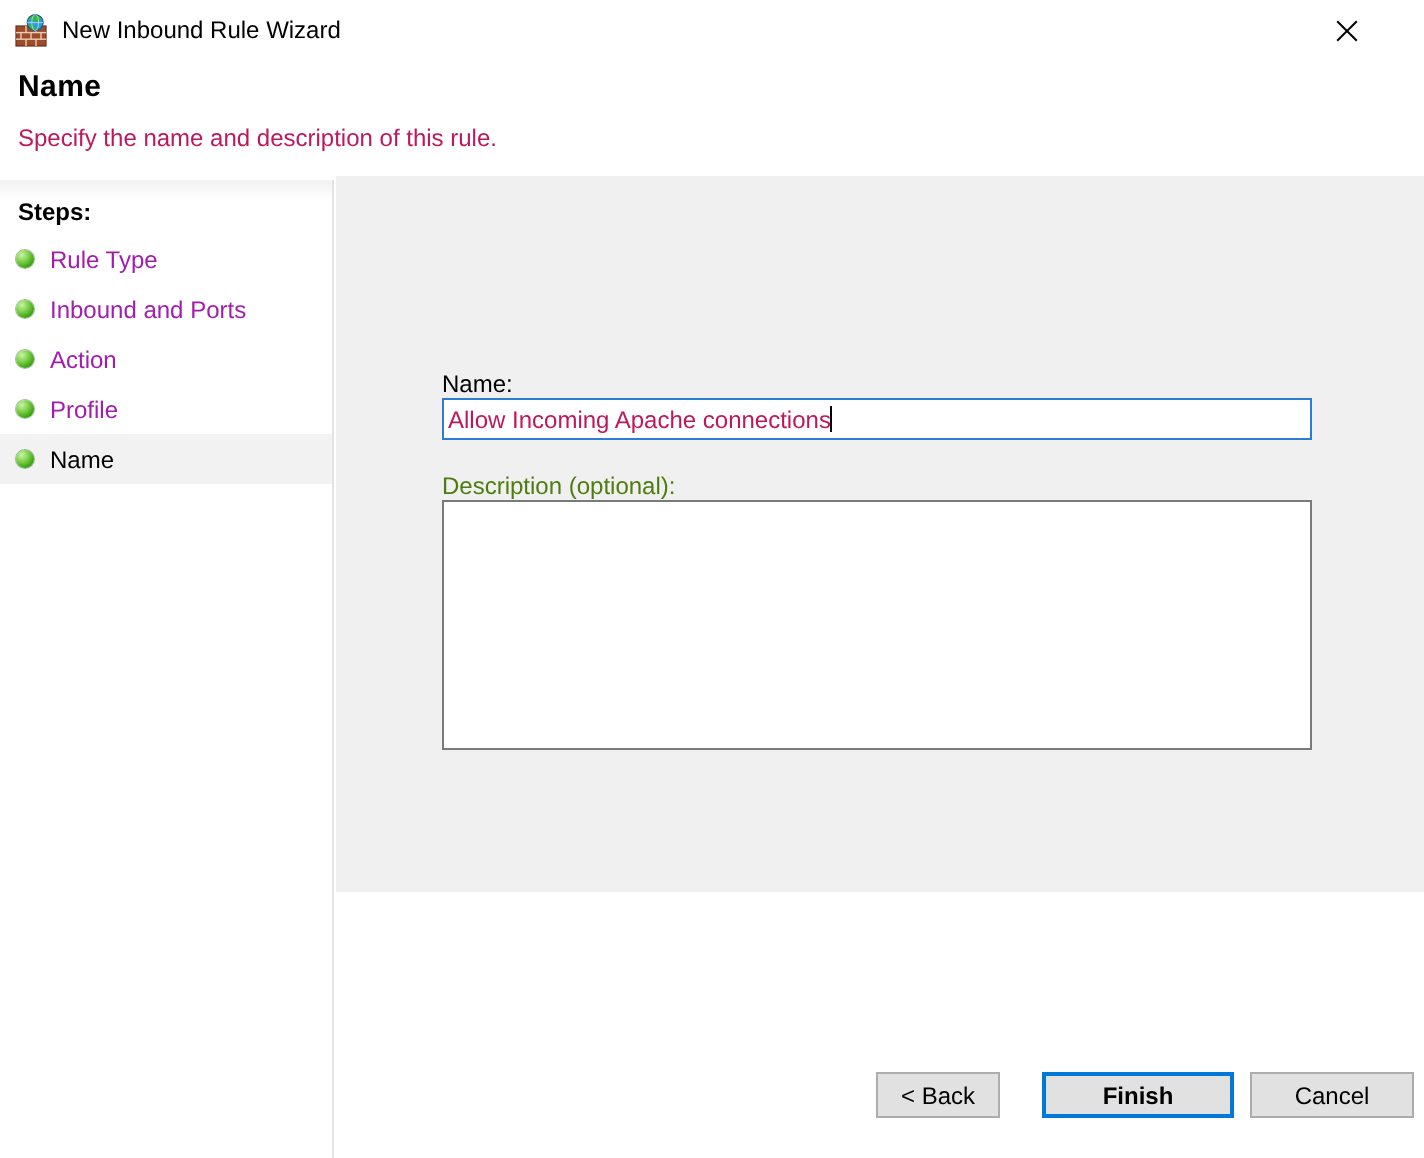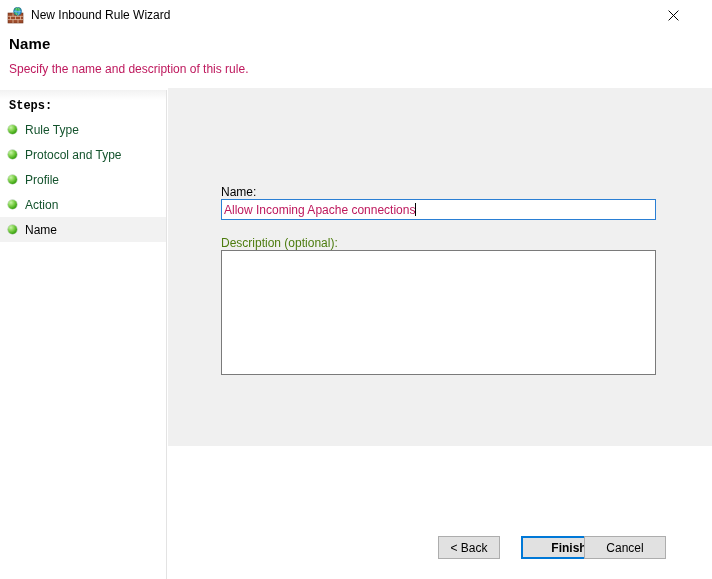--- a/index.html
+++ b/index.html
@@ -103,21 +103,20 @@
     width: 167px; height: 10px;
     background: linear-gradient(to bottom, #f2f2f2 0%, #ffffff 100%);
     pointer-events: none;
   }
   .steps-title {
     position: absolute;
     left: 9px; top: 9px;
     font-size: 12px;
     font-weight: bold;
     color: #000000;
-    font-family: Liberation Mono, monospace;
   }
   .steps-list {
     position: absolute;
     left: 0; top: 27px;
     width: 166px;
   }
   .step-item {
     position: relative;
     height: 25px;
     display: flex;
@@ -133,21 +132,21 @@
     width: 9px; height: 9px;
     flex: 0 0 auto;
     margin-right: 8px;
     border-radius: 50%;
     background:
       radial-gradient(circle at 32% 28%, #c8f5a8 0%, #7ed04a 38%, #3ba312 72%, #2a7a0c 100%);
     box-shadow: 0 0 0 0.5px rgba(40,110,20,0.45);
   }
   .step-label {
     font-size: 12px;
-    color: #14532d;
+    color: #a21caf;
     line-height: 14px;
     white-space: nowrap;
   }
   .step-item.current .step-label {
     color: #000000;
   }
 
   
   .content {
     position: absolute;
@@ -230,21 +229,21 @@
     display: flex;
     align-items: center;
     justify-content: center;
     cursor: default;
     pointer-events: auto;
     line-height: 14px;
   }
   .btn-back   { left: 270px; top: 536px; width: 62px; }
   .btn-finish { left: 353px; top: 536px; width: 96px;
                 border: 2px solid #0078d7; font-weight: bold; }
-  .btn-cancel { left: 416px; top: 536px; width: 82px; }
+  .btn-cancel { left: 457px; top: 536px; width: 82px; }
 </style>
 </head>
 <body>
 
 <div class="window">
 
   <div class="titlebar">
     <div class="titlebar-left">
       <span class="app-icon">
         <svg width="17" height="17" viewBox="0 0 17 17" xmlns="http://www.w3.org/2000/svg">
@@ -294,31 +293,31 @@
     <div class="steps-title">Steps:</div>
     <div class="steps-list">
 
       <div class="step-item">
         <span class="step-bullet"></span>
         <span class="step-label">Rule Type</span>
       </div>
 
       <div class="step-item">
         <span class="step-bullet"></span>
-        <span class="step-label">Protocol and Type</span>
+        <span class="step-label">Inbound and Ports</span>
       </div>
 
       <div class="step-item">
         <span class="step-bullet"></span>
+        <span class="step-label">Action</span>
+      </div>
+
+      <div class="step-item">
+        <span class="step-bullet"></span>
         <span class="step-label">Profile</span>
-      </div>
-
-      <div class="step-item">
-        <span class="step-bullet"></span>
-        <span class="step-label">Action</span>
       </div>
 
       <div class="step-item current">
         <span class="step-bullet"></span>
         <span class="step-label">Name</span>
       </div>
 
     </div>
   </div>
 

